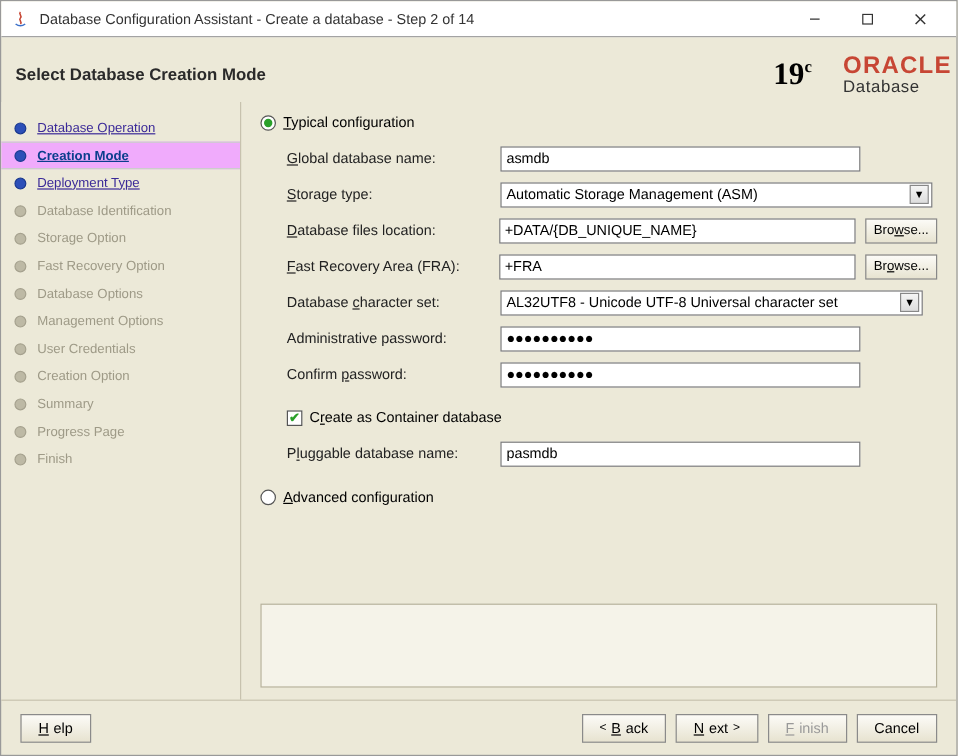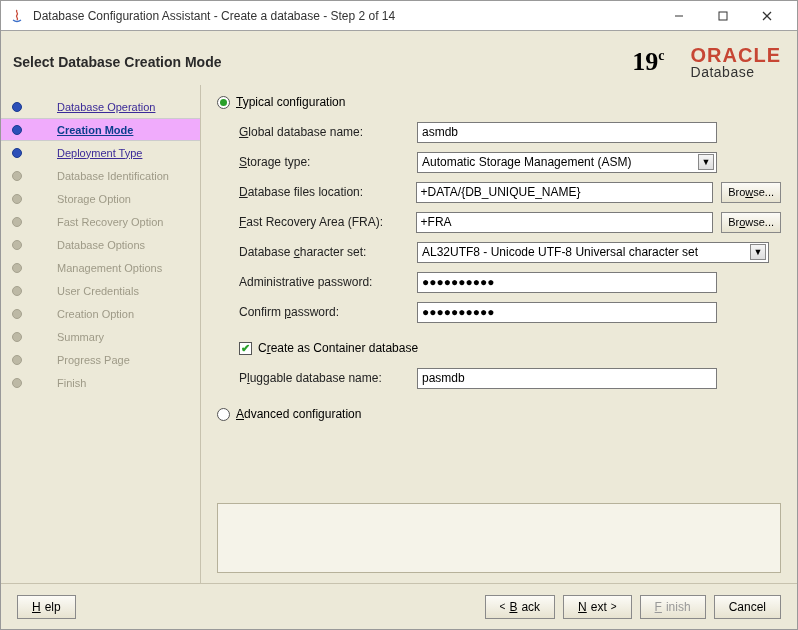--- a/index.html
+++ b/index.html
@@ -33,21 +33,21 @@
   .titlebar .title-text { flex: 1; color: #333; }
   .titlebar .winbtn {
     width: 44px; height: 28px;
     display: inline-flex; align-items: center; justify-content: center;
     color: #333; font-size: 12px;
   }
   
   .header {
     display: flex;
     align-items: center;
-    padding: 14px 16px 6px 12px;
+    padding: 14px 4px 6px 12px;
   }
   .header .page-title {
     font-size: 14px;
     font-weight: bold;
     flex: 1;
     color: #2a2a2a;
   }
   .header .brand {
     display: flex; align-items: center; gap: 26px;
   }
@@ -80,21 +80,21 @@
     background: #ece9d8;
   }
   .step {
     position: relative;
     display: flex;
     align-items: center;
     height: 23px;
     padding-left: 30px;
     font-size: 11px;
   }
-  .step .label { text-decoration: underline; margin-left: 26px; }
+  .step .label { text-decoration: underline; }
   .step.visited .label { color: #3b2a98; }
   .step.current .label { color: #0b3e8d; font-weight: bold; }
   .step.current { background: #f0abfc; border-top: 1px solid #ccc; border-bottom: 1px solid #ccc; }
   .step.future .label { color: #9e9a87; text-decoration: none; }
   .step::before {
     content: "";
     position: absolute;
     left: 16px; top: 50%;
     width: 8px; height: 8px;
     border-radius: 50%;
@@ -147,21 +147,21 @@
     height: 21px;
     border: 1px solid #7a7a7a;
     background: #fff;
     padding: 0 4px;
     font-family: inherit;
     font-size: 12px;
   }
   .tinput { width: 300px; }
   .tselect.wide { width: 352px; }
   .tselect {
-    width: 300px;
+    width: 360px;
     display: inline-flex; align-items: center; justify-content: space-between;
     padding-right: 2px;
   }
   .tselect .caret {
     width: 16px; height: 16px;
     background: linear-gradient(#f5f5f5,#ddd);
     border: 1px solid #888;
     display: inline-flex; align-items: center; justify-content: center;
     font-size: 9px;
   }

